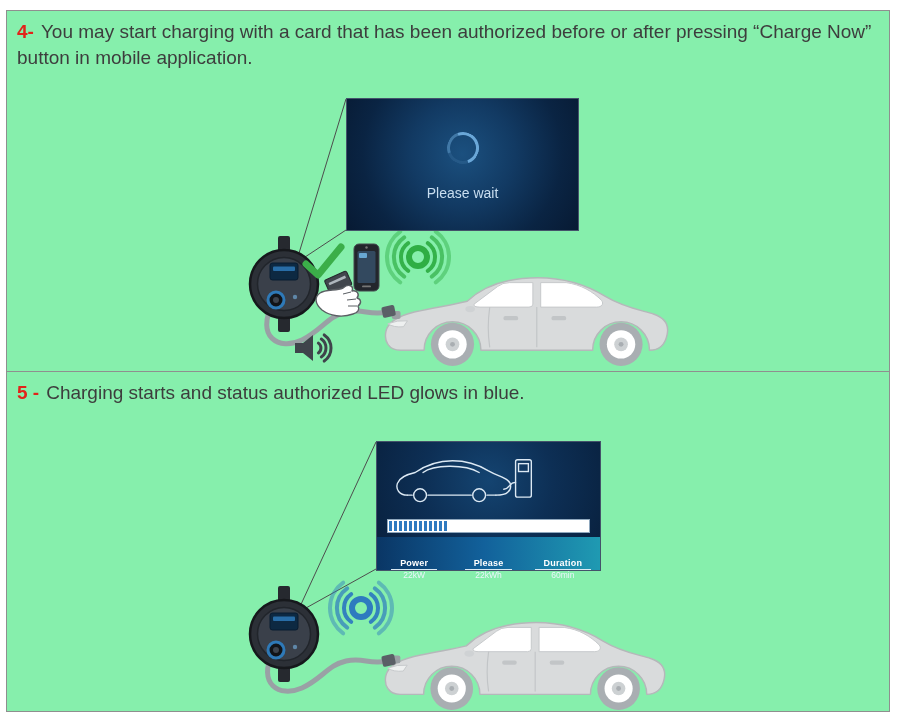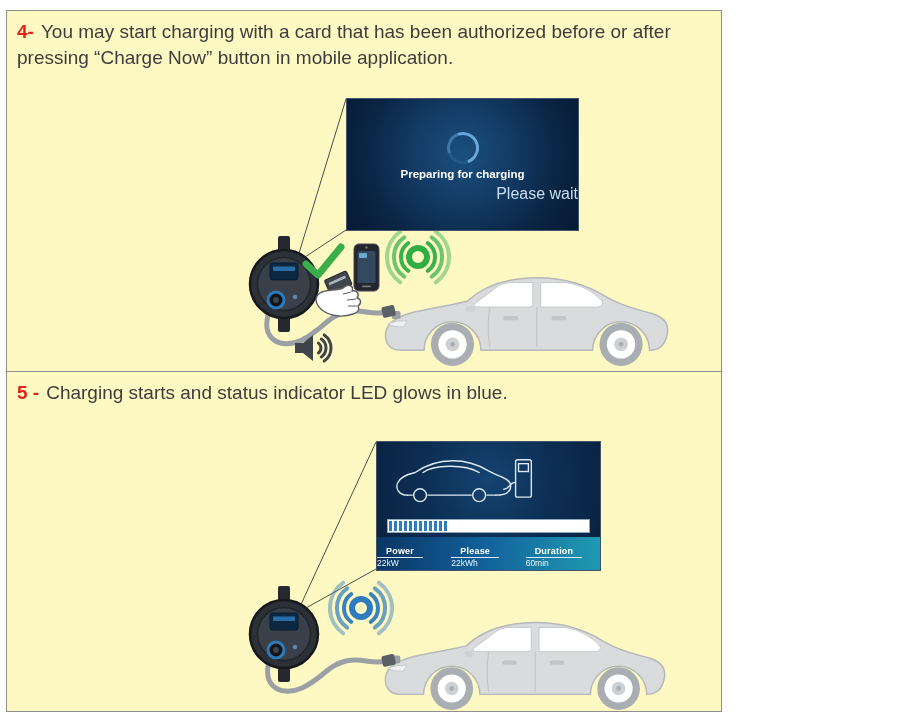--- a/index.html
+++ b/index.html
@@ -1,42 +1,42 @@
 <!DOCTYPE html>
 <html><head>
 <meta charset="utf-8">
 <style>
   html,body{margin:0;padding:0;background:#ffffff;}
   body{width:914px;height:722px;position:relative;font-family:"Liberation Sans",sans-serif;}
-  .page{position:absolute;left:6px;top:10px;width:716px;height:702px;border:1px solid #8f8f8f;background:#fef9c3;box-sizing:border-box;}
+  .page{position:absolute;left:6px;top:10px;width:884px;height:702px;border:1px solid #8f8f8f;background:#86efac;box-sizing:border-box;}
   .step{position:relative;overflow:hidden;}
   .step4{height:360px;}
   .step5{height:340px;border-top:1px solid #8f8f8f;}
   .step-text{position:absolute;z-index:3;left:10px;right:8px;top:8px;margin:0;font-size:19px;line-height:26px;color:#3d3d3d;}
   .num{color:#e2231a;font-weight:bold;margin-right:7px;}
   .art{position:absolute;left:0;top:0;z-index:1;}
   .screen{position:absolute;z-index:2;border:1px solid #44536a;box-sizing:border-box;}
   
   .screen4{left:339px;top:87px;width:233px;height:133px;
     background:radial-gradient(circle at 50% 42%, #1b507f 0%, #123a63 38%, #0a2443 72%, #071a33 100%);}
   .spinner{position:absolute;left:50%;top:33px;width:26px;height:26px;margin-left:-16px;border-radius:50%;
     border:3px solid #6aa7d8;border-bottom-color:rgba(106,167,216,.15);border-left-color:rgba(106,167,216,.5);
     transform:rotate(25deg);}
   .s4-title{position:absolute;top:69px;left:0;width:100%;text-align:center;color:#ffffff;font-weight:bold;font-size:11.5px;}
-  .s4-sub{position:absolute;top:86px;left:0;width:100%;text-align:right;color:#c9def0;font-size:16px;}
+  .s4-sub{position:absolute;top:86px;left:0;width:100%;text-align:center;color:#c9def0;font-size:14px;}
   
   .screen5{left:369px;top:69px;width:225px;height:130px;
     background:radial-gradient(circle at 50% 30%, #144471 0%, #0d2f55 45%, #081e3a 100%);}
   .mini{position:absolute;left:0;top:0;width:100%;height:100%;}
   .pbar{position:absolute;left:10px;top:77px;width:203px;height:14px;background:#ffffff;border:1px solid #8fa7bd;box-sizing:border-box;}
   .pbar-fill{position:absolute;left:1px;top:1px;bottom:1px;width:30%;
     background:repeating-linear-gradient(90deg,#2f7ac0 0 3.5px,#ffffff 3.5px 5px);}
   .stats{position:absolute;left:0;right:0;bottom:0;height:33px;display:flex;
     background:linear-gradient(90deg,#0a3665 0%,#12619b 48%,#1f9ab2 100%);}
-  .stat{flex:1;text-align:left;padding-top:3px;}
+  .stat{flex:1;text-align:center;padding-top:15px;}
   .stat-label{display:inline-block;font-size:9px;font-weight:bold;color:#ffffff;letter-spacing:.2px;
     border-bottom:1px solid #d9eaf4;padding:0 9px 1px;}
   .stat-value{font-size:8.5px;color:#eaf6fb;margin-top:0;}
 </style>
 </head>
 <body>
 
 <svg width="0" height="0" style="position:absolute" aria-hidden="true">
   <defs>
 
@@ -127,28 +127,27 @@
       </g>
       <use href="#signal-icon" transform="translate(411,246)" style="color:#2fae44"></use>
       <g>
         <polygon points="288,332 296,332 306,324 306,350 296,342 288,342" fill="#3f444b"></polygon>
         <path d="M 311.4 341.9 A 6 6 0 0 0 311.4 332.1 M 314.3 346 A 11 11 0 0 0 314.3 328 M 317.2 350.1 A 16 16 0 0 0 317.2 323.9" stroke="#3f444b" stroke-width="3" fill="none" stroke-linecap="round"></path>
       </g>
     </svg>
 
     <div class="screen screen4">
       <div class="spinner"></div>
-      <div class="s4-title">Preparing for charging</div>
       <div class="s4-sub">Please wait</div>
     </div>
   </section>
 
   <section class="step step5">
     <p class="step-text">
-      <strong class="num">5 -</strong><span>Charging starts and status indicator LED glows in blue.</span>
+      <strong class="num">5 -</strong><span>Charging starts and status authorized LED glows in blue.</span>
     </p>
 
     <svg class="art" width="898" height="339" viewBox="0 0 898 339">
       <path d="M 290 241 L 369 197 M 290 241 L 369 70" stroke="#4d4d4d" stroke-width="1" fill="none"></path>
       <path d="M 266 280 C 250 312 272 326 295 316 C 315 307 321 293 339 289 C 357 285 361 293 381 289" stroke="#9aa0a5" stroke-width="5" fill="none" stroke-linecap="round"></path>
       <g>
         <use href="#car-shape" transform="translate(372,237) scale(0.97)"></use>
       </g>
       <rect x="375" y="283" width="13" height="11" rx="2" fill="#5a5f66" transform="rotate(-12 381 288)"></rect>
       <g>

